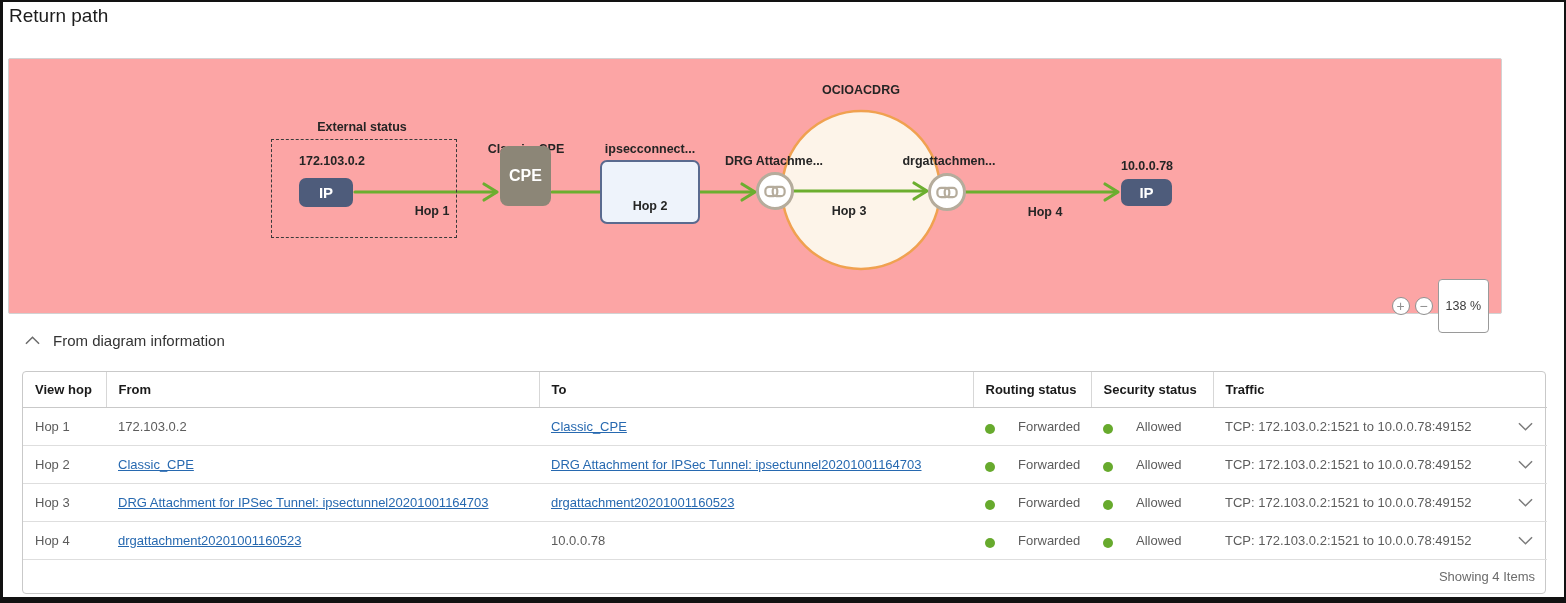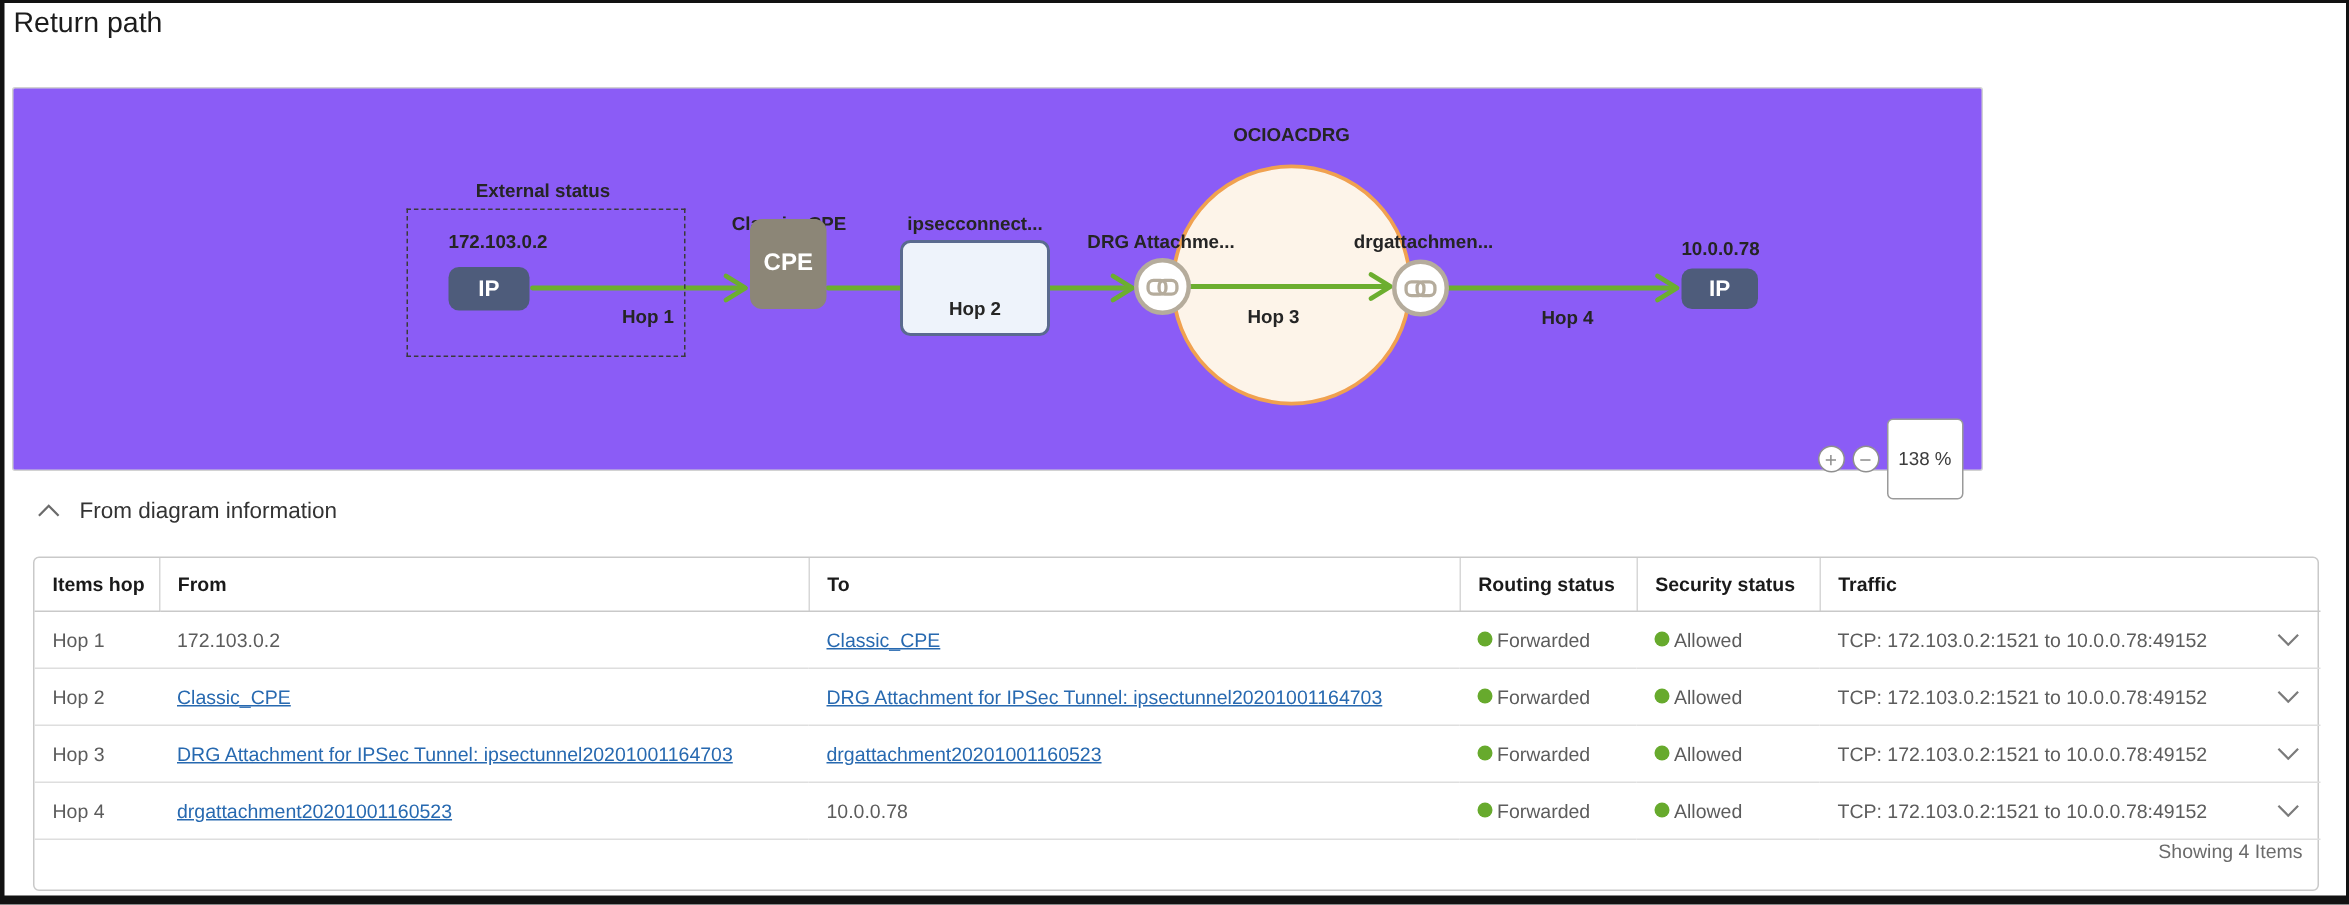--- a/index.html
+++ b/index.html
@@ -13,21 +13,21 @@
   }
   .page-title { position: absolute; left: 6px; top: 3px; font-size: 19px; color: #1c1c1c; }
   .status-bar { position: absolute; left: 6px; right: 4px; top: 39px; height: 18px; display: flex; justify-content: space-between; align-items: center; font-size: 13px; }
   .status-left { display: flex; align-items: center; gap: 6px; color: #4f4f4f; }
   .status-left b, .status-bar .bold { font-weight: 700; color: #1f1f1f; }
   .dot { width: 11px; height: 11px; border-radius: 50%; background: #67aa2d; display: inline-block; }
   .hops-label { margin-left: 10px; }
   .status-right { display: flex; align-items: center; gap: 5px; color: #6f6f6f; }
   .redacted { width: 196px; height: 16px; background: #efeeec; border-radius: 3px; filter: blur(0.6px); }
 
-  .diagram-panel { position: absolute; left: 5px; top: 56px; width: 1314px; height: 256px; border: 1px solid #d2d2d2; border-radius: 2px; background: #8b5cf6; }
+  .diagram-panel { position: absolute; left: 5px; top: 56px; width: 1494px; height: 256px; border: 1px solid #d2d2d2; border-radius: 2px; background: #fca5a5; }
   .diagram-panel svg.underlay { position: absolute; inset: 0; }
   .dlabel { position: absolute; font-size: 12.5px; font-weight: 700; color: #252525; white-space: nowrap; transform: translateX(-50%); }
   .dashed-box { position: absolute; left: 262px; top: 80px; width: 186px; height: 99px; border: 1.5px dashed #3a3a3a; }
   .badge-ip { position: absolute; width: 54px; height: 29px; background: #4e5c7b; border-radius: 7px; color: #fff; font-weight: 700; font-size: 15px; display: flex; align-items: center; justify-content: center; }
   .cpe-box { position: absolute; left: 491px; top: 87px; width: 51px; height: 60px; background: #8c8677; border-radius: 8px; color: #fff; font-weight: 700; font-size: 16px; display: flex; align-items: center; justify-content: center; }
   .hop2-box { position: absolute; left: 591px; top: 101px; width: 100px; height: 64px; background: #eef3fb; border: 2px solid #5a6a8f; border-radius: 7px; display: flex; align-items: flex-end; justify-content: center; padding-bottom: 9px; font-size: 12.5px; font-weight: 700; color: #252525; }
   .link-node { position: absolute; width: 38px; height: 38px; border-radius: 50%; background: #fff; border: 3px solid #b5ac9c; display: flex; align-items: center; justify-content: center; }
   .zoom-controls { position: absolute; right: 12px; top: 220px; display: flex; align-items: center; gap: 5px; }
   .zoom-btn { width: 18px; height: 18px; border-radius: 50%; border: 1.4px solid #8f8f8f; color: #8f8f8f; font-size: 14px; line-height: 14px; display: flex; align-items: center; justify-content: center; background: #fff; cursor: pointer; }
   .zoom-level { border: 1px solid #9a9a9a; border-radius: 4px; padding: 19px 7px; font-size: 12.5px; color: #3c3c3c; background: #fff; }
@@ -35,24 +35,24 @@
   .section-toggle { position: absolute; left: 22px; top: 330px; display: flex; align-items: center; gap: 13px; font-size: 15px; color: #333; cursor: pointer; }
 
   .table-container { position: absolute; left: 19px; top: 369px; width: 1524px; border: 1px solid #c9c9c9; border-radius: 4px; background: #fff; }
   table { width: 100%; border-collapse: collapse; font-size: 13px; table-layout: fixed; }
   th { text-align: left; font-weight: 700; color: #1a1a1a; height: 35px; padding: 0 0 0 12px; border-bottom: 1px solid #c9c9c9; border-right: 1px solid #d7d7d7; }
   th.no-sep { border-right: none; }
   td { height: 38px; padding: 0 0 0 12px; color: #5c5c5c; border-bottom: 1px solid #dedede; white-space: nowrap; overflow: hidden; }
   col.c-hop { width: 83px; } col.c-from { width: 433px; } col.c-to { width: 434px; }
   col.c-rt { width: 118px; } col.c-sec { width: 122px; } col.c-traffic { width: 293px; } col.c-chev { width: 41px; }
   .cell-link { color: #2769b0; text-decoration: underline; cursor: pointer; }
-  .status-cell { display: flex; align-items: center; gap: 3px; }
+  .status-cell { display: flex; align-items: flex-end; gap: 23px; }
   .status-cell .dot { width: 10px; height: 10px; }
   .row-chevron { cursor: pointer; display: inline-block; }
-  .table-footer { height: 33px; display: flex; align-items: flex-start; justify-content: flex-end; padding-right: 10px; font-size: 13px; color: #6b6b6b; }
+  .table-footer { height: 33px; display: flex; align-items: center; justify-content: flex-end; padding-right: 10px; font-size: 13px; color: #6b6b6b; }
 </style>
 </head>
 <body>
 
 <div class="frame">
 
   <div class="page-title">Return path</div>
 
   <div class="status-bar">
   </div>
@@ -136,21 +136,21 @@
         <col class="c-hop">
           <col class="c-from">
           <col class="c-to">
         <col class="c-rt">
           <col class="c-sec">
           <col class="c-traffic">
           <col class="c-chev">
       </colgroup>
       <thead>
         <tr>
-          <th>Items hop</th>
+          <th>View hop</th>
           <th>From</th>
           <th>To</th>
           <th>Routing status</th>
           <th>Security status</th>
           <th class="no-sep">Traffic</th>
           <th class="no-sep"></th>
         </tr>
       </thead>
       <tbody>
           <tr>

